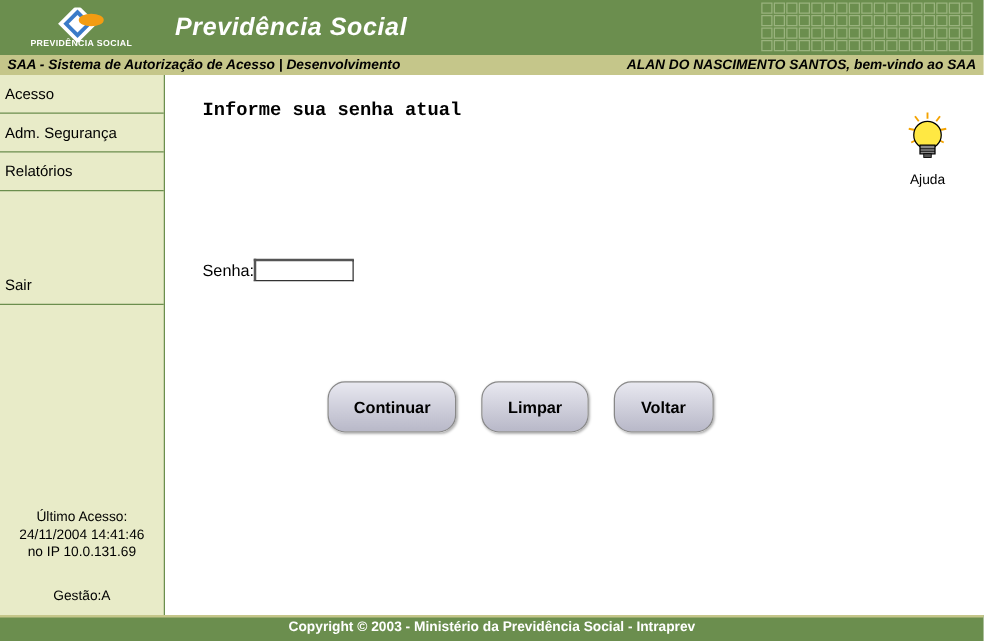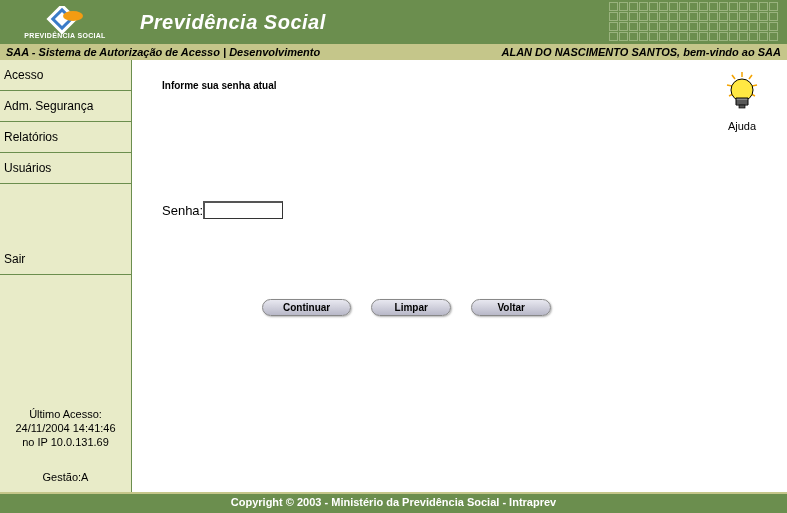--- a/index.html
+++ b/index.html
@@ -104,27 +104,28 @@
     .access-info { margin-bottom: 20px; }
     .gestao-line { }
     
     .main {
       flex: 1;
       background: #fff;
       position: relative;
       padding: 20px 30px;
     }
     .page-title {
-      font-size: 10px;
-      font-weight: bold;
-      color: #000;
+      font-size: 15px;
+      font-weight: bold;
+      color: #000;
+      font-family: Liberation Mono, monospace;
     }
     .help-box {
       position: absolute;
-      top: 10px;
+      top: 28px;
       right: 20px;
       width: 50px;
       text-align: center;
       cursor: pointer;
     }
     .help-label {
       font-size: 11px;
       color: #000;
       margin-top: 2px;
     }
@@ -149,22 +150,22 @@
     .buttons {
       margin-top: 80px;
       display: flex;
       gap: 20px;
       margin-left: 100px;
     }
     .btn {
       background: linear-gradient(#E8E8F0, #B8B8C8);
       border: 1px solid #888;
       border-radius: 14px;
-      padding: 2px 20px;
-      font-size: 10px;
+      padding: 12px 20px;
+      font-size: 13px;
       font-weight: bold;
       color: #000;
       cursor: pointer;
       box-shadow: 1px 1px 2px rgba(0,0,0,0.3);
       min-width: 80px;
       text-align: center;
     }
     
     .footer {
       background: #6B8E4E;
@@ -276,21 +277,20 @@
 <div class="subheader">
   <span>SAA - Sistema de Autorização de Acesso | Desenvolvimento</span>
   <span>ALAN DO NASCIMENTO SANTOS, bem-vindo ao SAA</span>
 </div>
 
 <div class="layout">
   <div class="sidebar">
     <a class="nav-item">Acesso</a>
     <a class="nav-item">Adm. Segurança</a>
     <a class="nav-item">Relatórios</a>
-    <a class="nav-item">Usuários</a>
     <div class="nav-spacer"></div>
     <a class="nav-item">Sair</a>
     <div class="sidebar-info">
       <div class="access-info">
         <div>Último Acesso:</div>
         <div>24/11/2004 14:41:46</div>
         <div>no IP 10.0.131.69</div>
       </div>
       <div class="gestao-line">Gestão:A</div>
     </div>

